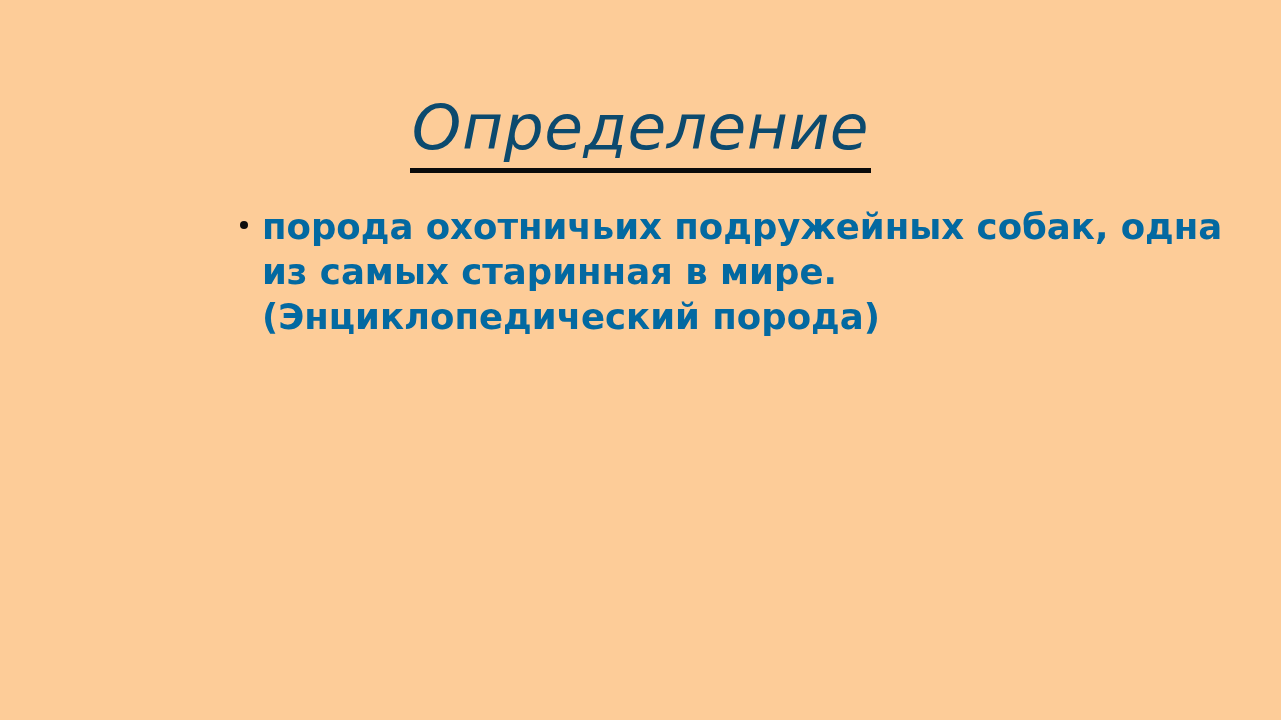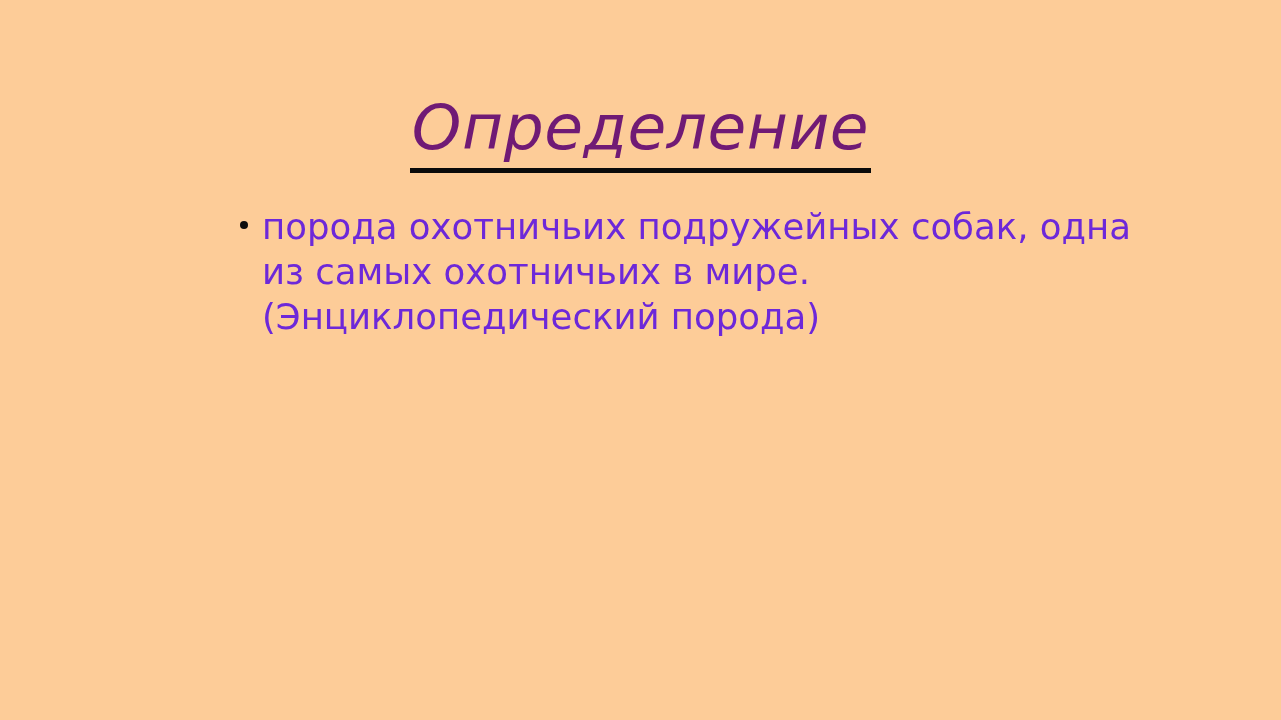--- a/index.html
+++ b/index.html
@@ -33,21 +33,21 @@
   }
 
   #slide-title {
     display: inline-block;
     font-family: "DejaVu Sans", "Liberation Sans", sans-serif;
     font-style: italic;
     font-weight: 400;
     font-size: 63px;
     line-height: 1.08;
     letter-spacing: 0.5px;
-    color: #701a75;
+    color: #0c4a6e;
     white-space: nowrap;
     padding: 0 2px 6px 2px;
     border-bottom: 5px solid #0A0A0A;
   }
 
   
   #body-block {
     position: absolute;
     left: 236px;
     top: 204px;
@@ -59,22 +59,22 @@
     margin: 0;
     padding: 0;
   }
 
   ul.bullets > li {
     position: relative;
     padding-left: 26px;
     margin: 0 0 0 0;
     font-size: 35.5px;
     line-height: 45px;
-    color: #6d28d9;
-    font-weight: 400;
+    color: #0369a1;
+    font-weight: 700;
   }
 
   ul.bullets > li .bullet-dot {
     position: absolute;
     left: 4px;
     top: 17px;
     width: 8px;
     height: 8px;
     background: #0D0D0D;
     border-radius: 50%;
@@ -102,21 +102,21 @@
     <h1 id="slide-title">Определение</h1>
   </div>
 
   <div id="body-block" style="color: rgb(13, 13, 13);">
     <ul class="bullets">
 
       <li>
         <span class="bullet-dot"></span>
         <span class="bullet-text">
           <span class="line">порода охотничьих подружейных собак, одна</span>
-          <span class="line">из самых охотничьих в мире.</span>
+          <span class="line">из самых старинная в мире.</span>
           <span class="line">(Энциклопедический порода)</span>
         </span>
       </li>
 
 
     </ul>
   </div>
 
 </div>
 

